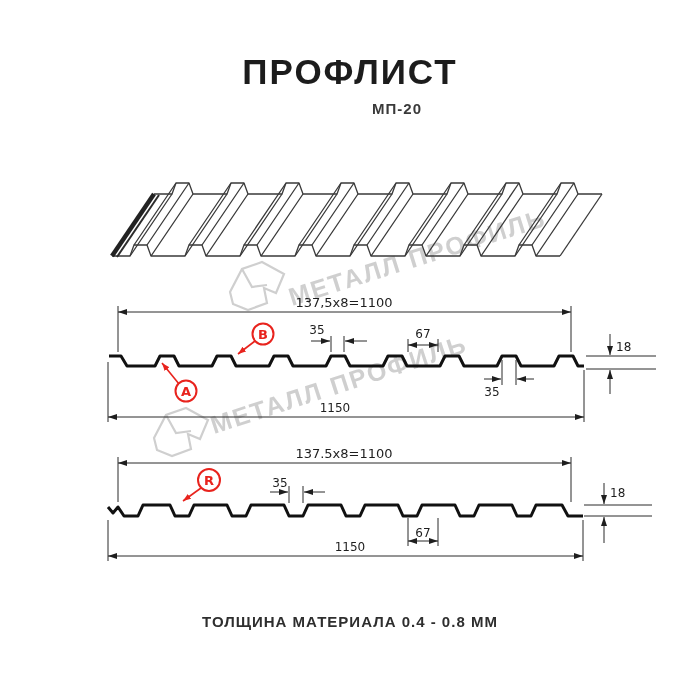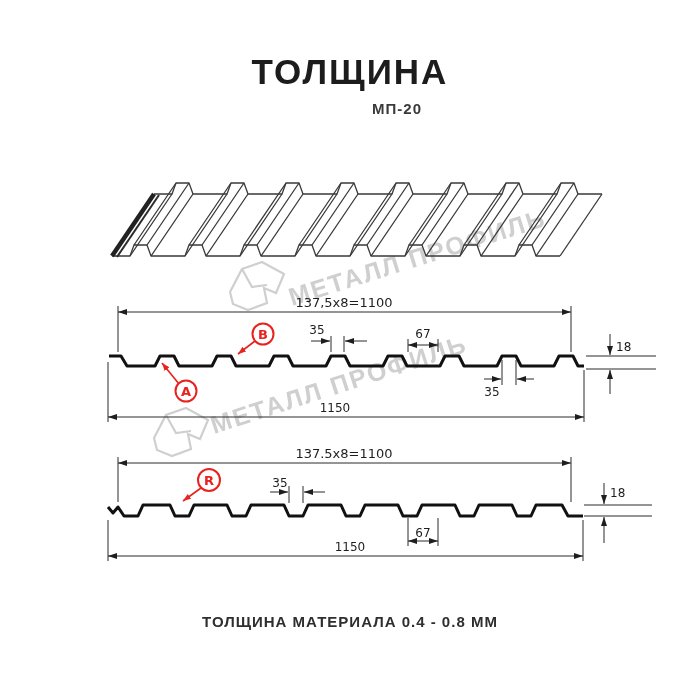--- a/index.html
+++ b/index.html
@@ -28,21 +28,21 @@
     font-family:"DejaVu Sans", sans-serif;font-size:13px;font-weight:bold;fill:#e8231d;
   }
   .wmtxt{
     font-family:"Liberation Sans", sans-serif;font-size:25px;font-weight:700;
     letter-spacing:2px;fill:#c7c7c7;opacity:.85;
   }
 </style>
 </head>
 <body>
 
-<div class="title">ТОЛЩИНА</div>
+<div class="title">ПРОФЛИСТ</div>
 <div class="subtitle">МП-20</div>
 
 <svg class="canvas" width="700" height="700" viewBox="0 0 700 700">
   <defs>
     <marker id="ah" orient="auto" markerUnits="userSpaceOnUse" markerWidth="10" markerHeight="8" refX="9" refY="3">
       <path d="M0,0 L9,3 L0,6 Z" fill="#1e1e1e"></path>
     </marker>
     <marker id="ahs" orient="auto-start-reverse" markerUnits="userSpaceOnUse" markerWidth="10" markerHeight="8" refX="9" refY="3">
       <path d="M0,0 L9,3 L0,6 Z" fill="#1e1e1e"></path>
     </marker>

